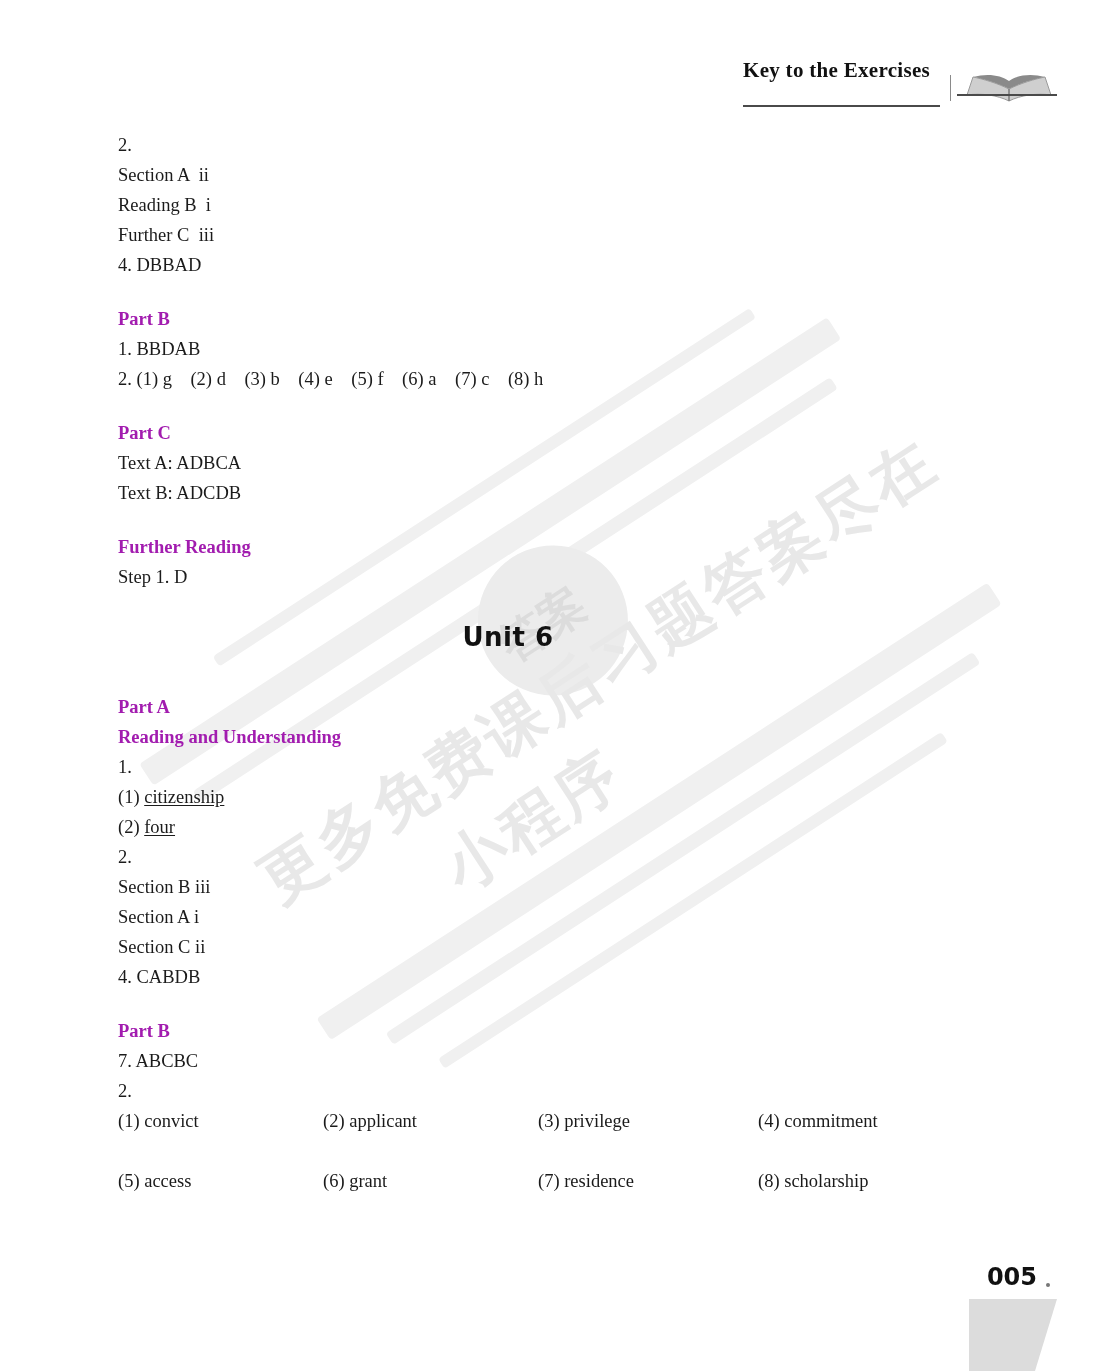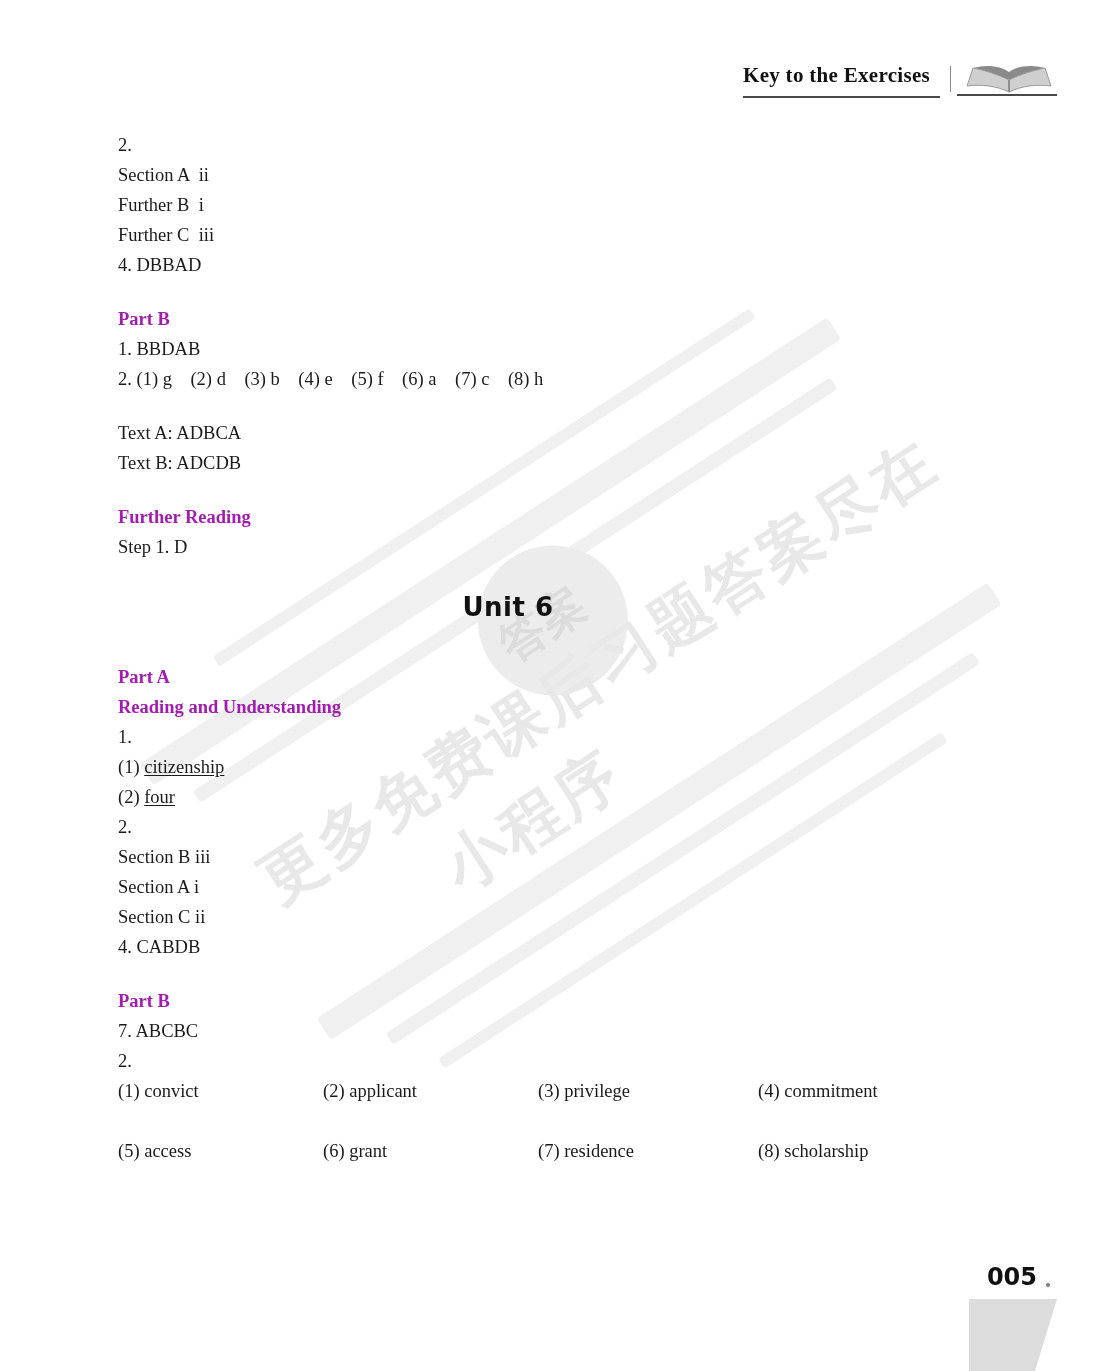--- a/index.html
+++ b/index.html
@@ -91,21 +91,21 @@
     display: flex;
     align-items: flex-end;
     z-index: 2;
   }
   .header-title {
     font-family: "Liberation Serif", serif;
     font-weight: bold;
     font-size: 21px;
     color: #111111;
     letter-spacing: 0.3px;
-    padding-bottom: 8px;
+    padding-bottom: 22px;
     border-bottom: 2px solid #4a4a4a;
     padding-right: 10px;
   }
   .header-sep {
     width: 1px;
     height: 26px;
     background: #8a8a8a;
     margin: 0 10px 6px 10px;
   }
   .header-book-icon {
@@ -249,32 +249,33 @@
       <path d="M48 22 L48 34" stroke="#7a7a7a" stroke-width="1.5"></path>
     </svg>
   </div>
 </div>
 <div class="header-rule"></div>
 
 <div class="content">
 
   <div class="line">2.</div>
   <div class="line">Section A  ii</div>
-  <div class="line">Further B  i</div>
+  <div class="line">Reading B  i</div>
   <div class="line">Further C  iii</div>
   <div class="line">4. DBBAD</div>
 
   <div class="gap"></div>
 
   <div class="bold">Part B</div>
   <div class="line">1. BBDAB</div>
   <div class="line">2. (1) g    (2) d    (3) b    (4) e    (5) f    (6) a    (7) c    (8) h</div>
 
   <div class="gap"></div>
 
+  <div class="bold">Part C</div>
   <div class="line">Text A: ADBCA</div>
   <div class="line">Text B: ADCDB</div>
 
   <div class="gap"></div>
 
   <div class="bold">Further Reading</div>
   <div class="line">Step 1. D</div>
 
   <div class="unit-title">Unit 6</div>
 

